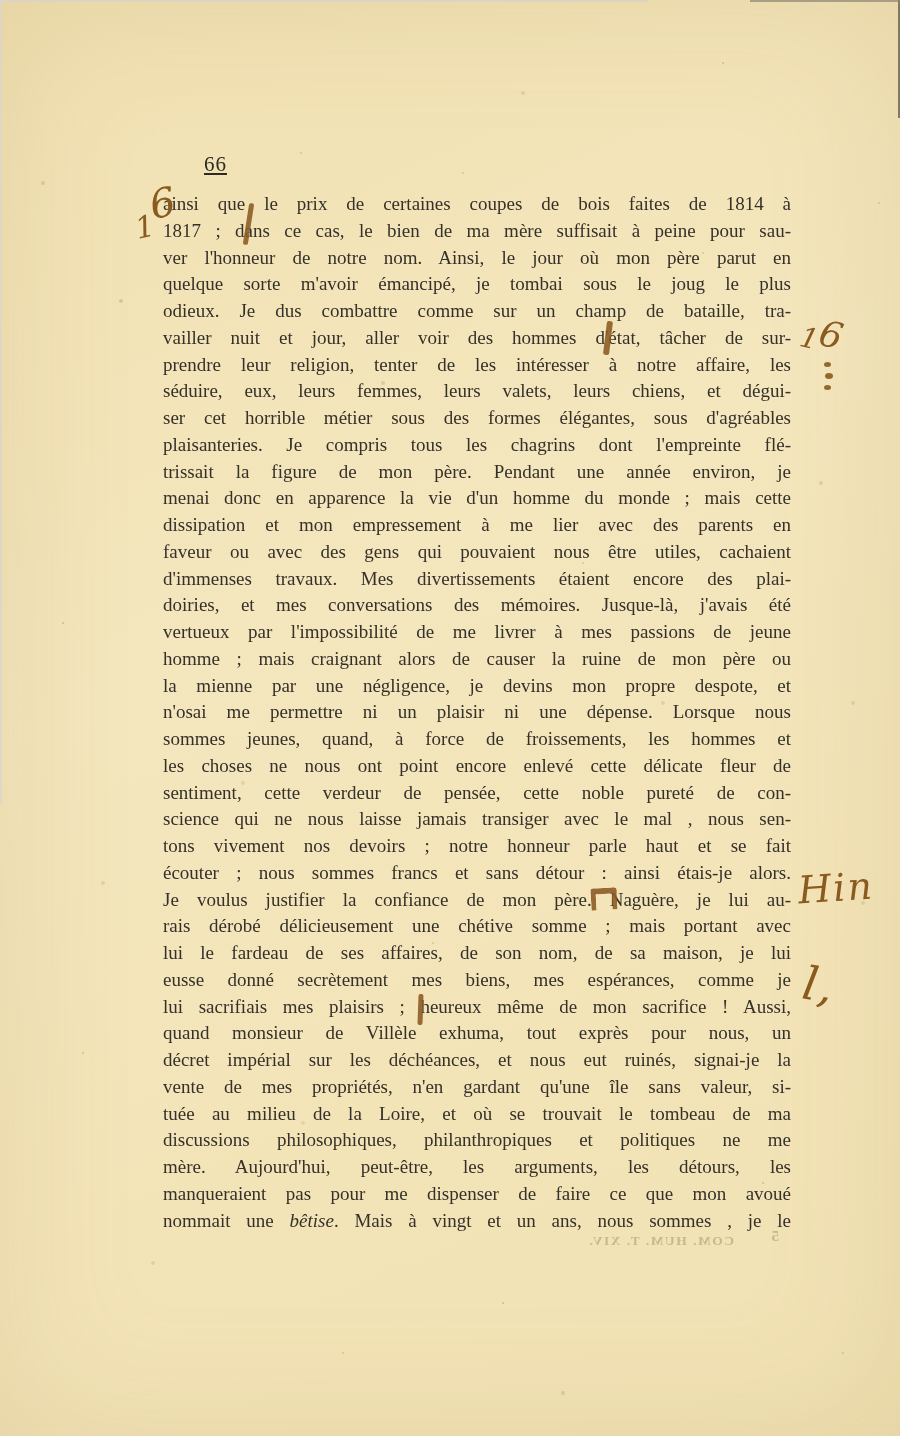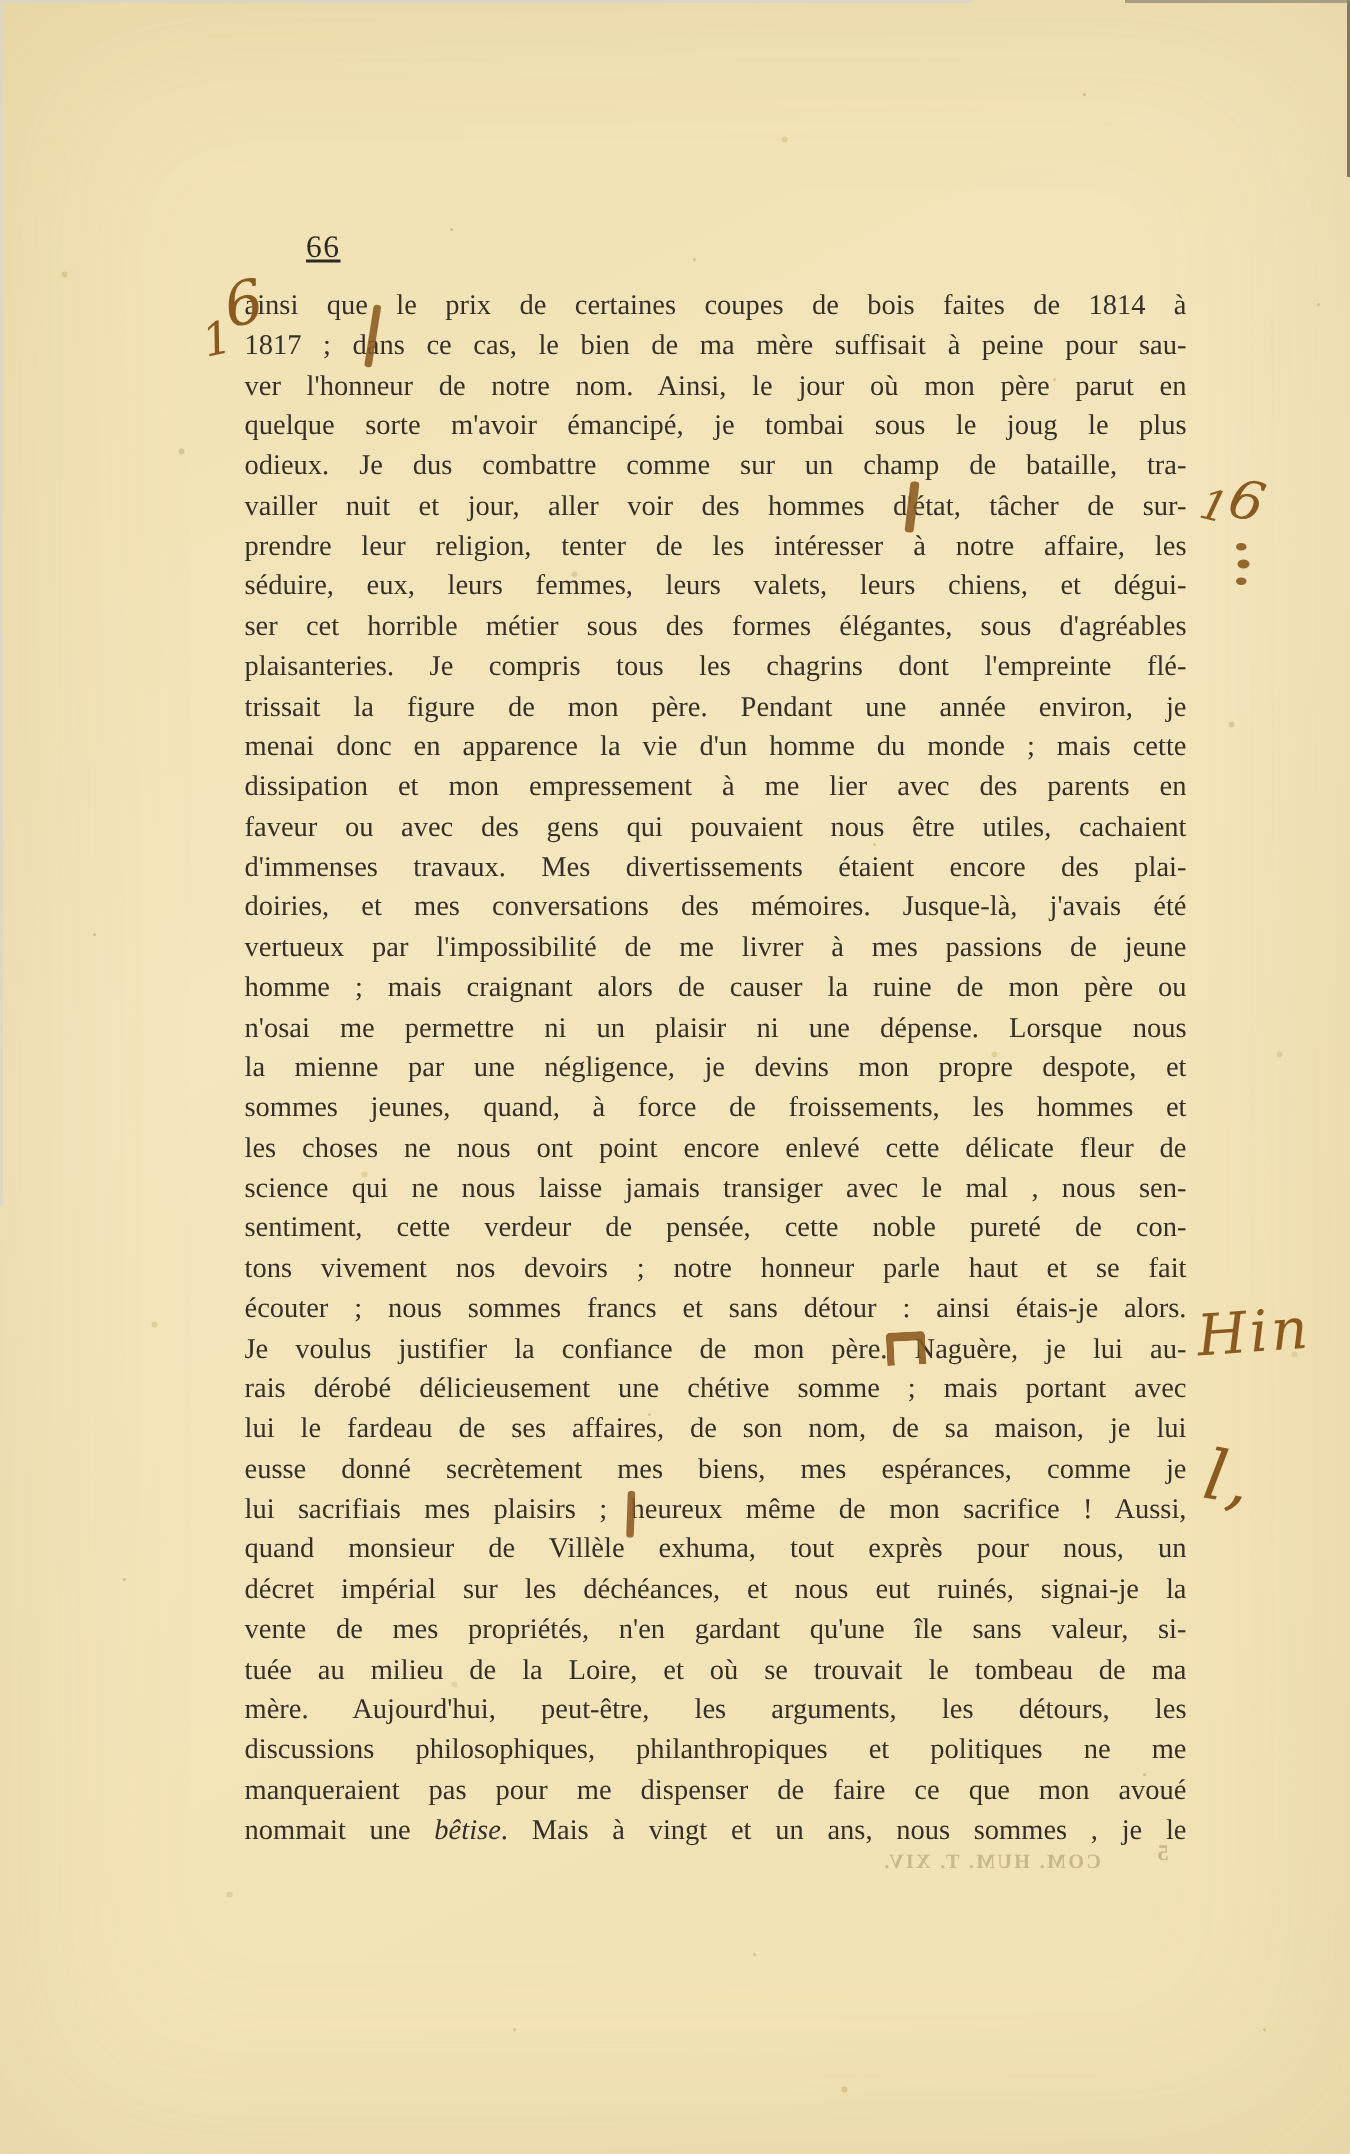--- a/index.html
+++ b/index.html
@@ -105,39 +105,39 @@
       <div class="line">ser cet horrible métier sous des formes élégantes, sous d'agréables</div>
       <div class="line">plaisanteries. Je compris tous les chagrins dont l'empreinte flé-</div>
       <div class="line">trissait la figure de mon père. Pendant une année environ, je</div>
       <div class="line">menai donc en apparence la vie d'un homme du monde ; mais cette</div>
       <div class="line">dissipation et mon empressement à me lier avec des parents en</div>
       <div class="line">faveur ou avec des gens qui pouvaient nous être utiles, cachaient</div>
       <div class="line">d'immenses travaux. Mes divertissements étaient encore des plai-</div>
       <div class="line">doiries, et mes conversations des mémoires. Jusque-là, j'avais été</div>
       <div class="line">vertueux par l'impossibilité de me livrer à mes passions de jeune</div>
       <div class="line">homme ; mais craignant alors de causer la ruine de mon père ou</div>
+      <div class="line">la mienne par une négligence, je devins mon propre despote, et</div>
       <div class="line">n'osai me permettre ni un plaisir ni une dépense. Lorsque nous</div>
-      <div class="line">la mienne par une négligence, je devins mon propre despote, et</div>
       <div class="line">sommes jeunes, quand, à force de froissements, les hommes et</div>
       <div class="line">les choses ne nous ont point encore enlevé cette délicate fleur de</div>
+      <div class="line">sentiment, cette verdeur de pensée, cette noble pureté de con-</div>
       <div class="line">science qui ne nous laisse jamais transiger avec le mal , nous sen-</div>
-      <div class="line">sentiment, cette verdeur de pensée, cette noble pureté de con-</div>
       <div class="line">tons vivement nos devoirs ; notre honneur parle haut et se fait</div>
       <div class="line">écouter ; nous sommes francs et sans détour : ainsi étais-je alors.</div>
       <div class="line">Je voulus justifier la confiance de mon père. Naguère, je lui au-</div>
       <div class="line">rais dérobé délicieusement une chétive somme ; mais portant avec</div>
       <div class="line">lui le fardeau de ses affaires, de son nom, de sa maison, je lui</div>
       <div class="line">eusse donné secrètement mes biens, mes espérances, comme je</div>
       <div class="line">lui sacrifiais mes plaisirs ; heureux même de mon sacrifice ! Aussi,</div>
       <div class="line">quand monsieur de Villèle exhuma, tout exprès pour nous, un</div>
       <div class="line">décret impérial sur les déchéances, et nous eut ruinés, signai-je la</div>
       <div class="line">vente de mes propriétés, n'en gardant qu'une île sans valeur, si-</div>
       <div class="line">tuée au milieu de la Loire, et où se trouvait le tombeau de ma</div>
+      <div class="line">discussions philosophiques, philanthropiques et politiques ne me</div>
       <div class="line">mère. Aujourd'hui, peut-être, les arguments, les détours, les</div>
-      <div class="line">discussions philosophiques, philanthropiques et politiques ne me</div>
       <div class="line">manqueraient pas pour me dispenser de faire ce que mon avoué</div>
       <div class="line"><span>nommait une </span><i>bêtise</i><span>. Mais à vingt et un ans, nous sommes , je le</span></div>
     </div>
 
   <div class="hw hw-left16">
     <span class="d1">1</span><span class="d2">6</span>
   </div>
   <div class="hw hw-right16">
     <span class="d1">1</span><span class="d2">6</span>
   </div>

